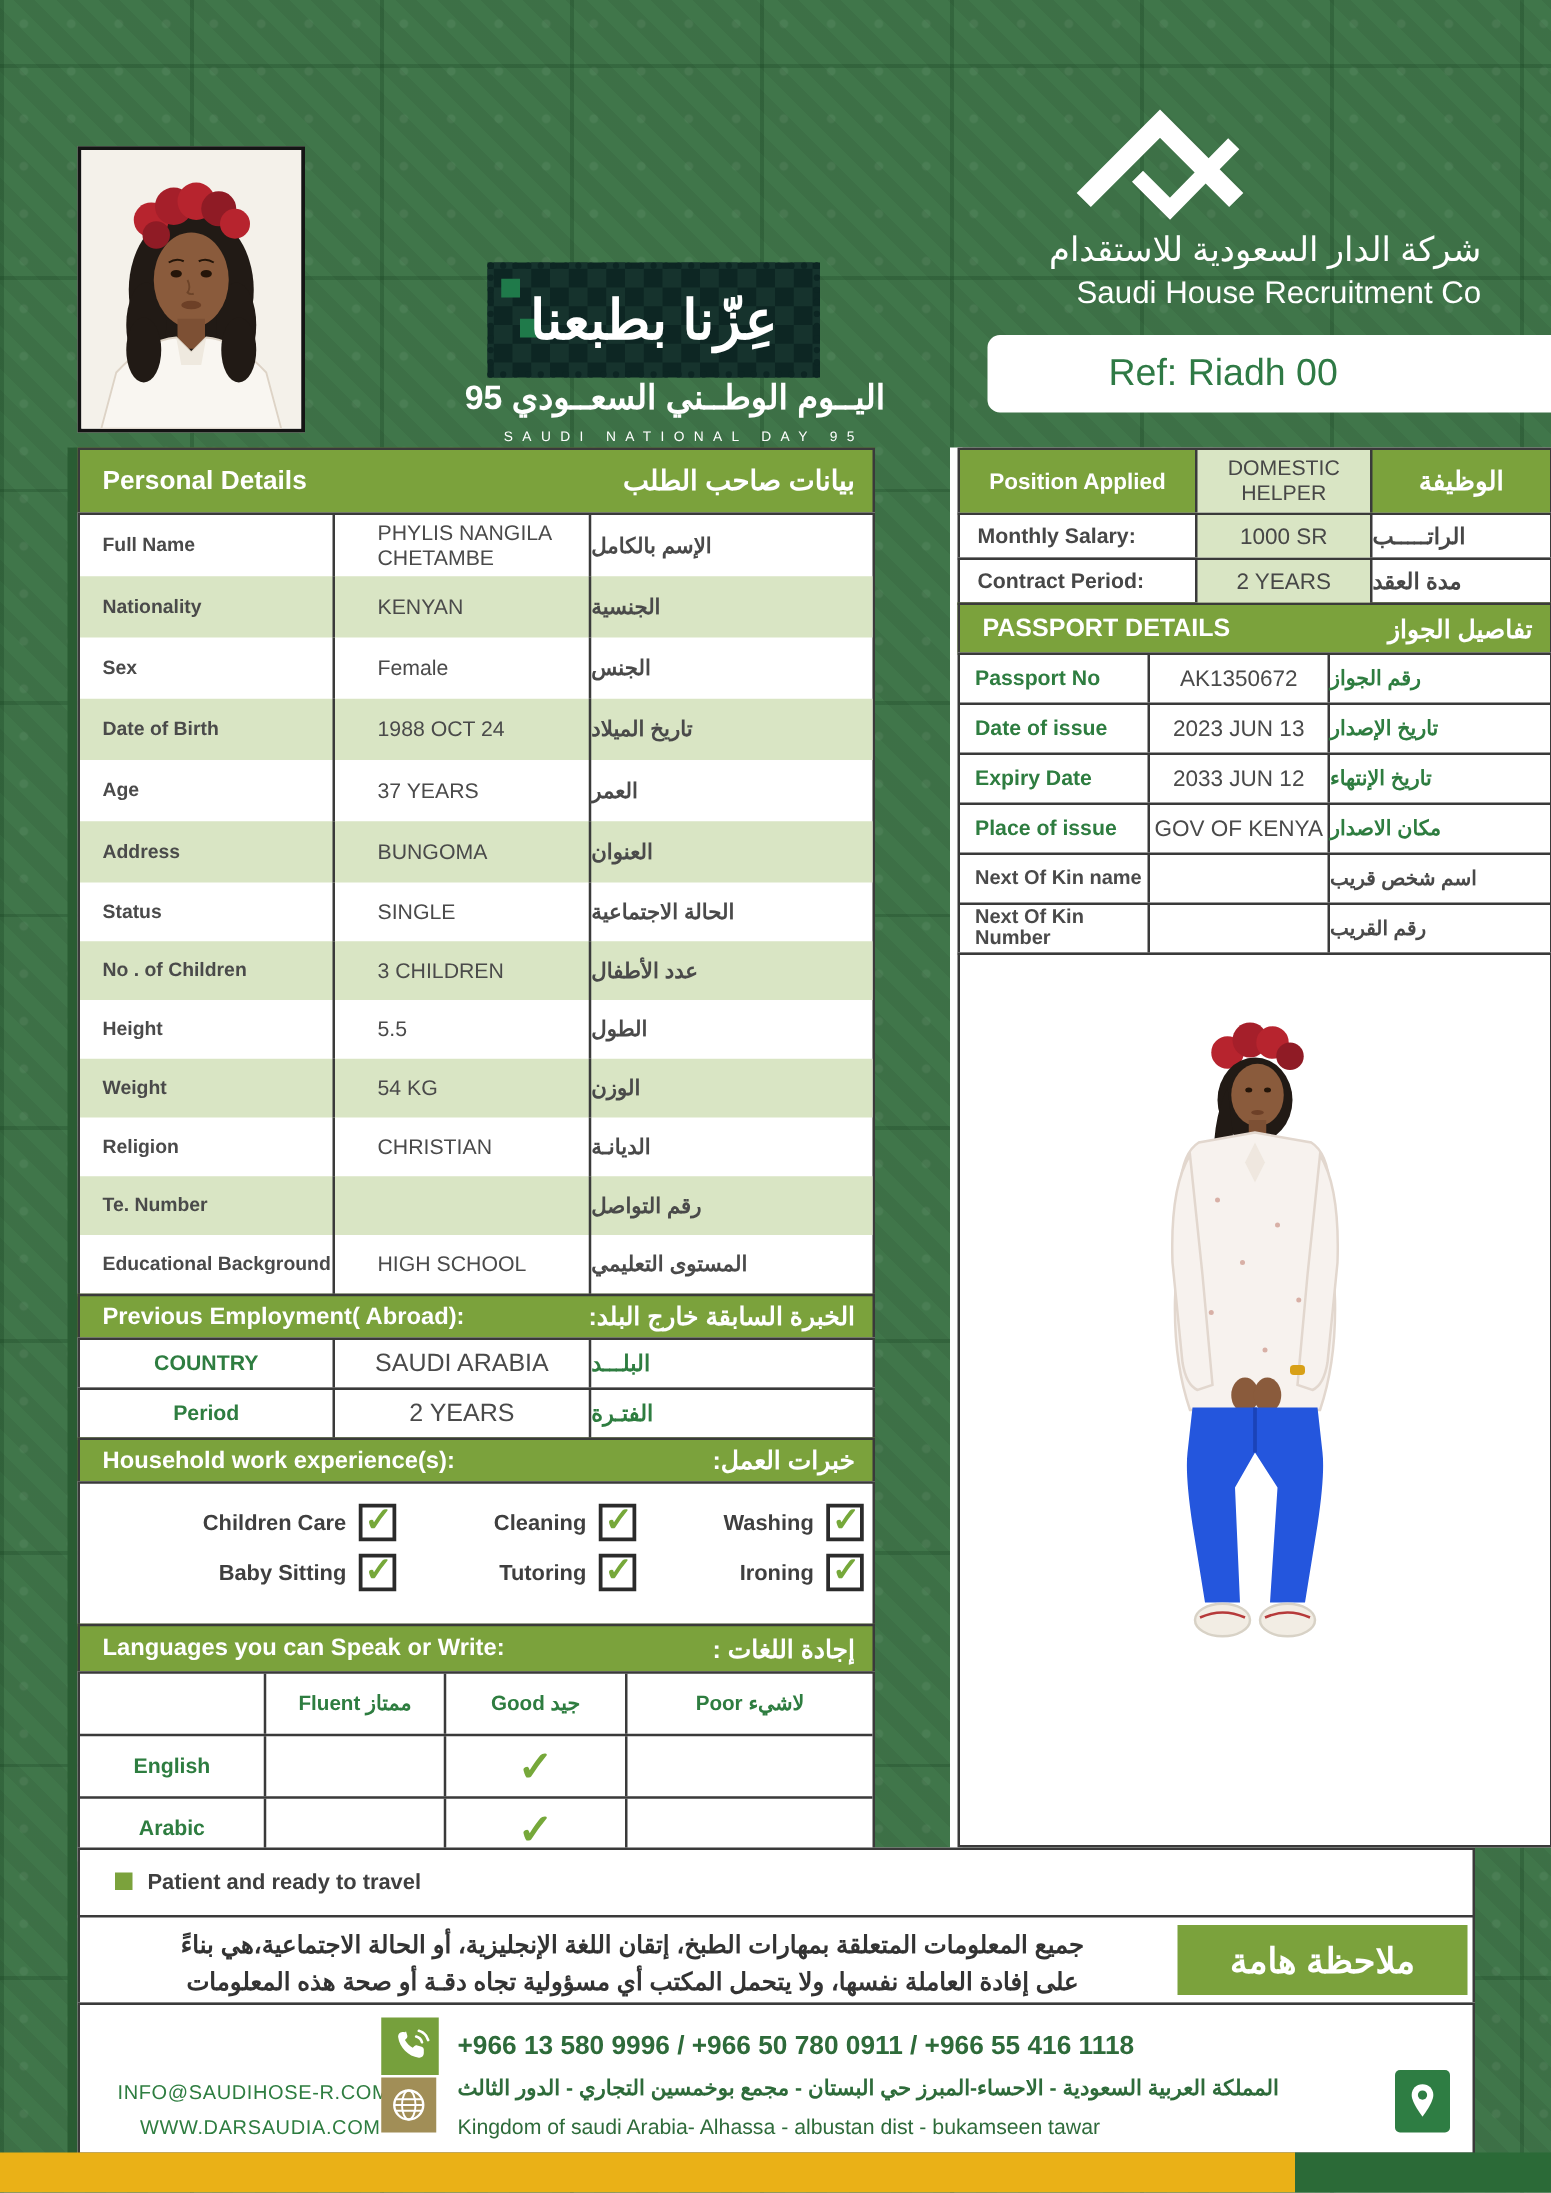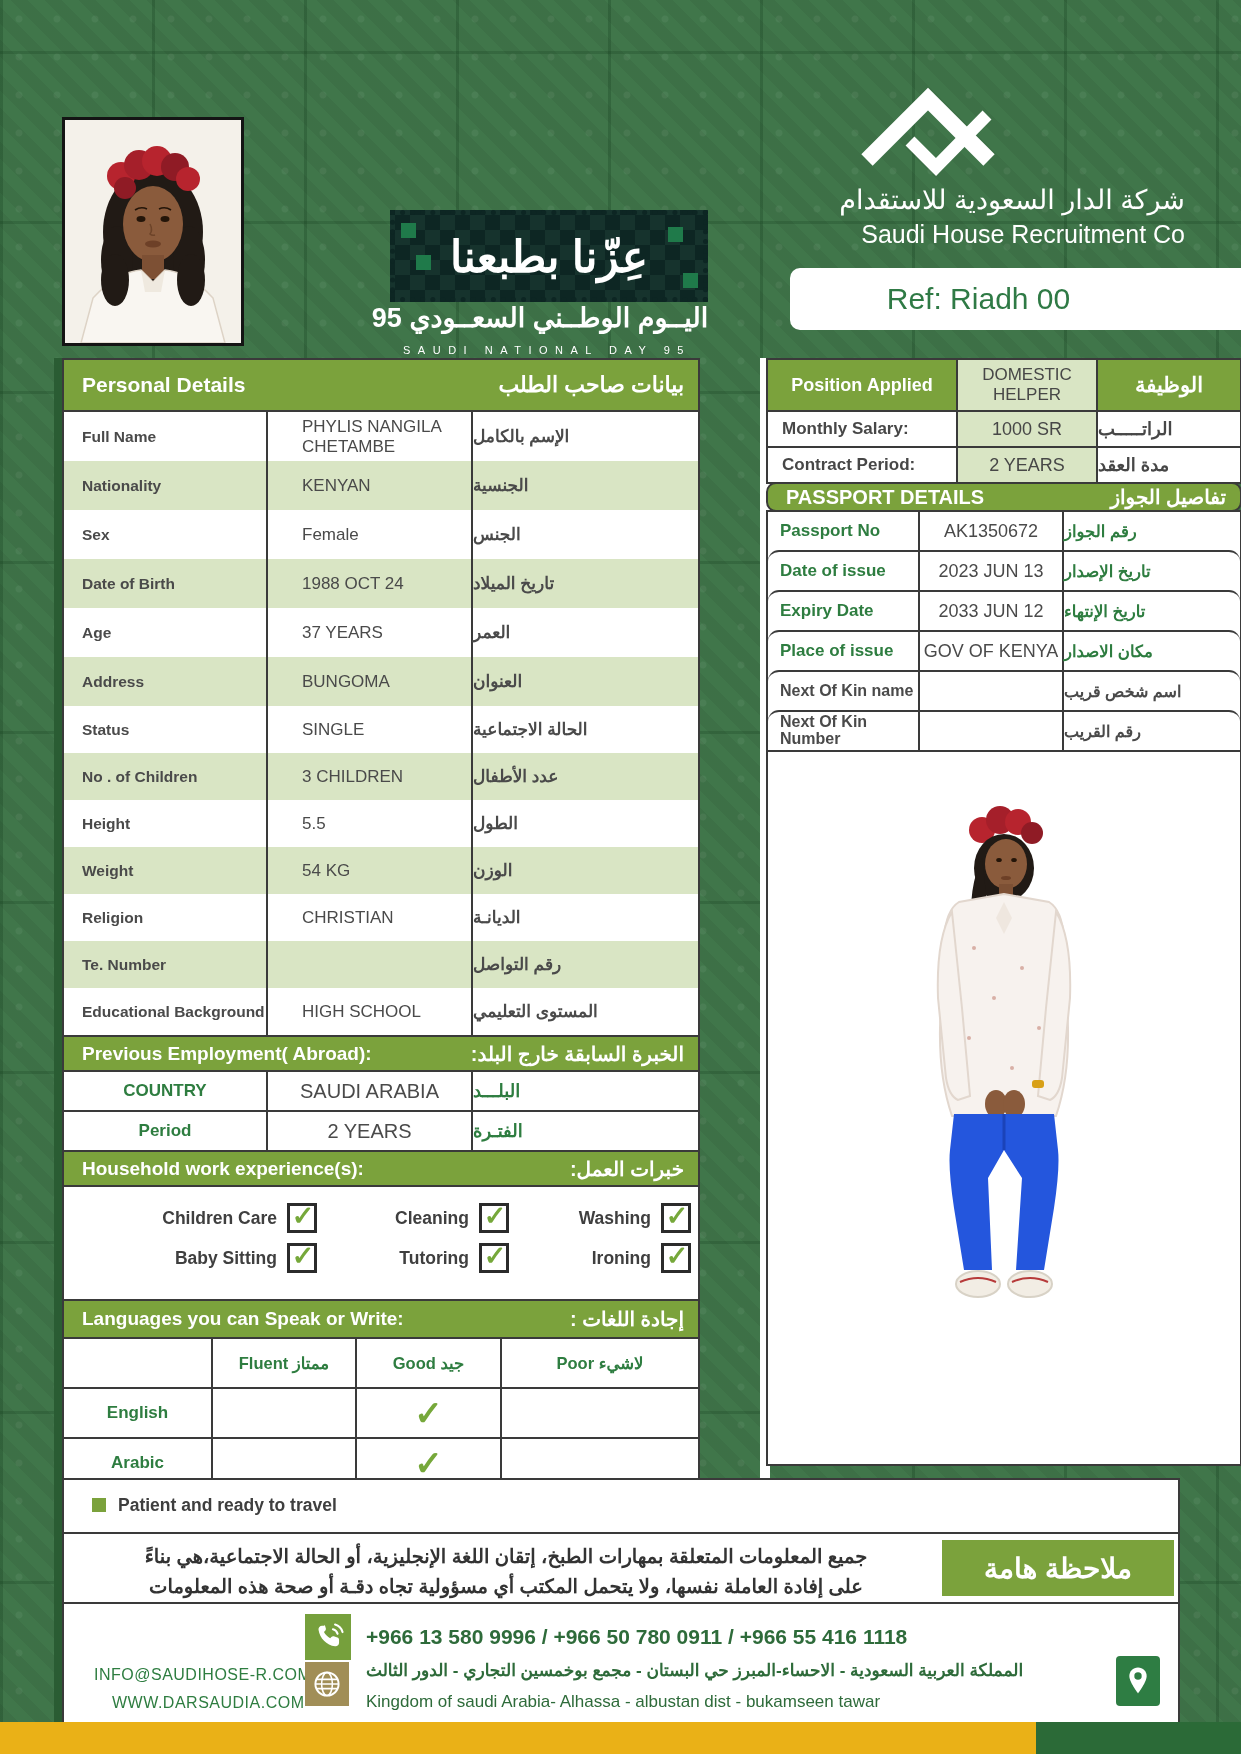--- a/index.html
+++ b/index.html
@@ -9,21 +9,21 @@
     background-image:
       radial-gradient(circle at 50% 50%, rgba(255,255,255,0.055) 0 3px, transparent 4px),
       repeating-linear-gradient(90deg, rgba(15,55,25,.25) 0 3px, transparent 3px 152px),
       repeating-linear-gradient(0deg, rgba(15,55,25,.22) 0 3px, transparent 3px 170px),
       repeating-linear-gradient(45deg, rgba(0,0,0,0.05) 0 12px, transparent 12px 24px);
     background-size:38px 38px, auto, auto, auto;}
   .abs{position:absolute;}
 
   
   .portrait{left:62px;top:117px;width:176px;height:223px;border:3px solid #141414;background:#f4f1ea;overflow:hidden;}
-  .nd-box{left:390px;top:210px;width:318px;height:92px;box-sizing:border-box;
+  .nd-box{left:390px;top:210px;width:266px;height:92px;box-sizing:border-box;
     color:#fff;font-weight:bold;font-size:44px;text-align:center;line-height:84px;direction:rtl;
     border:5px dotted #0d2623;
     background-color:#0d2623;
     background-image:
       linear-gradient(#1f7a4a,#1f7a4a),linear-gradient(#1f7a4a,#1f7a4a),linear-gradient(#1f7a4a,#1f7a4a),linear-gradient(#1f7a4a,#1f7a4a),
       conic-gradient(#16332d 25%, transparent 0 50%, #16332d 0 75%, transparent 0);
     background-size:15px 15px,15px 15px,15px 15px,15px 15px,30px 30px;
     background-position:6px 8px,21px 40px,288px 58px,273px 12px,0 0;
     background-repeat:no-repeat,no-repeat,no-repeat,no-repeat,repeat;}
   .nd-line2{left:368px;top:302px;width:344px;text-align:center;color:#fff;font-weight:bold;font-size:27px;direction:rtl;}
@@ -40,21 +40,21 @@
   .content{left:62px;top:358px;width:1118px;height:1366px;}
   .seam{left:698px;top:0;width:10px;height:1124px;background:#fff;}
   .leftcol{left:0;top:0;width:638px;}
   .rightcol{left:704px;top:0;width:476px;}
   .leftcol > * + * , .rightcol > * + * {margin-top:-2px;}
 
   .bar{box-sizing:border-box;border:2px solid #3a3a3a;background:#7ba23c;color:#fff;font-weight:bold;
     display:flex;align-items:center;justify-content:space-between;padding:0 14px 0 18px;font-size:19px;}
   .bar .ar{direction:rtl;font-size:20px;}
   .bar.h54{height:54px;font-size:21px;} .bar.h54 .ar{font-size:22px;}
-  .bar.h37{height:37px;} .bar.h40{height:40px;text-align:right;} .bar.h42{height:30px;font-size:20px;border-radius:10px;}
+  .bar.h37{height:37px;} .bar.h40{height:40px;text-align:right;} .bar.h42{height:42px;font-size:20px;}
 
   
   .ptable{box-sizing:border-box;border:2px solid #3a3a3a;background:#fff;}
   .prow{display:flex;height:47px;}
   .ptable .prow:nth-child(-n+6){height:49px;}
   .ptable .prow:nth-child(even){background:#d9e5c4;}
   .cell{box-sizing:border-box;display:flex;align-items:center;}
   .cell + .cell{border-left:2px solid #3a3a3a;}
   .prow .lc{flex:0 0 202px;font-weight:bold;color:#4a4a4a;font-size:15.5px;padding-left:18px;}
   .prow .vc{flex:0 0 205px;color:#4a4a4a;font-size:17px;padding-left:34px;line-height:1.15;}
@@ -91,21 +91,21 @@
   .rrow.h54{height:54px;} .rrow.h38{height:38px;}
   .rrow .lc{flex:0 0 188px;} .rrow .vc{flex:0 0 140px;} .rrow .ac{flex:1;}
   .pos .lc{background:#7ba23c;color:#fff;font-weight:bold;font-size:18px;justify-content:center;}
   .pos .vc{background:#d9e5c4;color:#474747;font-size:17px;justify-content:center;text-align:center;line-height:1.15;}
   .pos .ac{background:#7ba23c;color:#fff;font-weight:bold;font-size:21px;justify-content:center;direction:rtl;}
   .sal .lc{font-weight:bold;color:#474747;font-size:17px;padding-left:14px;}
   .sal .vc{background:#d9e5c4;color:#474747;font-size:18px;justify-content:center;}
   .sal .ac{color:#474747;font-weight:bold;font-size:18px;justify-content:flex-end;padding-right:14px;direction:rtl;}
 
   .rtable{box-sizing:border-box;border:2px solid #3a3a3a;background:#fff;}
-  .rprow{display:flex;height:38px;border-radius:11px;}
+  .rprow{display:flex;height:38px;}
   .rprow + .rprow{border-top:2px solid #3a3a3a;}
   .rprow .lc{flex:0 0 150px;color:#2e7d40;font-weight:bold;font-size:17px;padding-left:12px;line-height:1.05;}
   .rprow .vc{flex:0 0 144px;color:#4a4a4a;font-size:18px;justify-content:center;}
   .rprow .ac{flex:1;color:#2e7d40;font-weight:bold;font-size:16.5px;justify-content:flex-end;padding-right:12px;direction:rtl;}
   .rprow.kin .lc,.rprow.kin .ac{color:#4a4a4a;font-size:16px;}
 
   .photopanel{box-sizing:border-box;border:2px solid #3a3a3a;background:#fff;height:716px;
     display:flex;justify-content:center;align-items:flex-start;padding-top:26px;}
 
   

